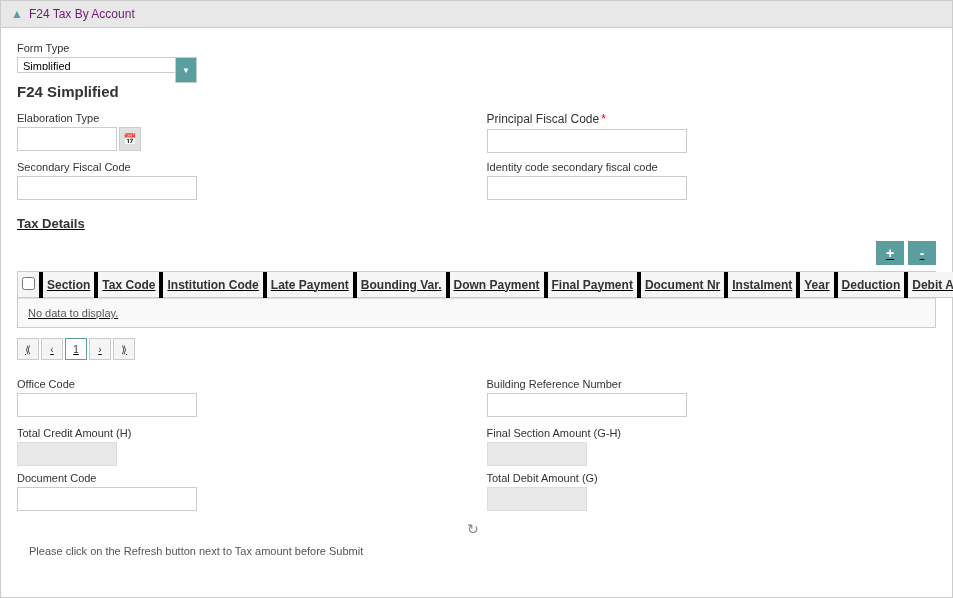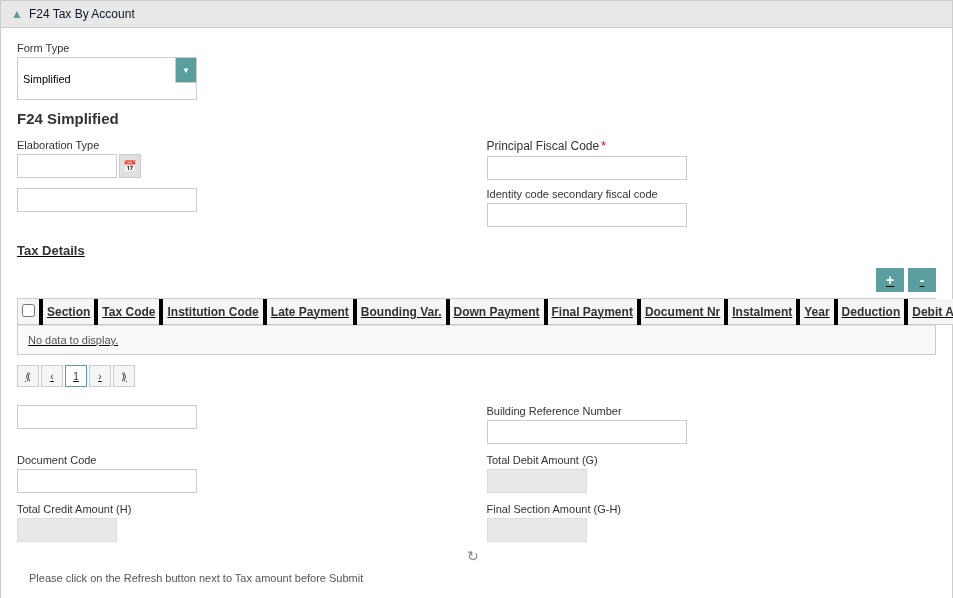--- a/index.html
+++ b/index.html
@@ -1,33 +1,33 @@
 <!DOCTYPE html>
 <html><head>
   <meta charset="utf-8">
   <style>
     * { box-sizing: border-box; margin: 0; padding: 0; font-family: Arial, sans-serif; font-size: 12px; }
     body { background: #f0f0f0; }
     .window { background: #fff; border: 1px solid #ccc; width: 953px; min-height: 598px; }
     .title-bar { background: #e8e8e8; border-bottom: 1px solid #ccc; padding: 6px 10px; display: flex; align-items: center; gap: 6px; }
     .title-bar-icon { color: #5a9ea0; font-size: 12px; }
-    .title-bar-text { font-size: 12px; color: #0f172a; font-weight: normal; }
+    .title-bar-text { font-size: 12px; color: #701a75; font-weight: normal; }
     .content { padding: 14px 16px; }
     .form-section { margin-bottom: 10px; }
     .form-label { font-size: 11px; color: #333; margin-bottom: 3px; display: block; }
     .half-row { display: flex; width: 100%; gap: 20px; }
     .half-left { width: 50%; }
     .half-right { width: 50%; margin-left: auto; }
     .text-input { height: 24px; border: 1px solid #ccc; padding: 2px 5px; width: 100%; font-size: 11px; background: #fff; }
     .text-input-readonly { height: 24px; border: 1px solid #ddd; padding: 2px 5px; width: 100%; font-size: 11px; background: #e8e8e8; }
     .date-input-wrapper { display: flex; align-items: center; gap: 2px; }
     .date-input { height: 24px; border: 1px solid #ccc; padding: 2px 5px; width: 100%; font-size: 11px; }
     .cal-btn { height: 24px; width: 22px; border: 1px solid #ccc; background: #e0e0e0; cursor: pointer; display: flex; align-items: center; justify-content: center; font-size: 11px; flex-shrink: 0; }
     .select-wrapper { display: flex; align-items: center; position: relative; }
-    .select-input { height: 43px; border: 1px solid #ccc; padding: 2px 5px; font-size: 11px; background: #fff; appearance: none; width: 100%; }
+    .select-input { height: 16px; border: 1px solid #ccc; padding: 2px 5px; font-size: 11px; background: #fff; appearance: none; width: 100%; }
     .select-arrow { position: absolute; right: 0; top: 0; height: 26px; width: 22px; border: 1px solid #ccc; background: #5a9ea0; display: flex; align-items: center; justify-content: center; pointer-events: none; }
     .select-arrow::after { content: '▼'; color: #fff; font-size: 8px; }
     .required { color: red; margin-left: 2px; }
     .tax-details-label { font-size: 13px; font-weight: bold; color: #333; margin-bottom: 10px; }
     .toolbar { display: flex; justify-content: flex-end; gap: 4px; margin-bottom: 6px; }
     .btn-add { background: #5a9ea0; color: #fff; border: none; width: 28px; height: 24px; cursor: pointer; font-size: 14px; font-weight: bold; }
     .btn-remove { background: #5a9ea0; color: #fff; border: none; width: 28px; height: 24px; cursor: pointer; font-size: 14px; font-weight: bold; }
     .table-container { border: 1px solid #ccc; margin-bottom: 6px; }
     table { width: 100%; border-collapse: collapse; }
     thead tr { background: #f5f5f5; border-bottom: 1px solid #ccc; }
@@ -78,20 +78,21 @@
       <div class="half-right">
         <label class="form-label">
           <span>Principal Fiscal Code</span><span class="required">*</span>
         </label>
         <input class="text-input" type="text" style="width: 200px;">
       </div>
     </div>
 
     <div class="half-row" style="margin-top:8px;">
       <div class="half-left">
+        <label class="form-label">Secondary Fiscal Code</label>
         <input class="text-input" type="text" style="width: 180px;">
       </div>
       <div class="half-right">
         <label class="form-label">Identity code secondary fiscal code</label>
         <input class="text-input" type="text" style="width: 200px;">
       </div>
     </div>
 
     <div style="margin-top:16px;text-decoration:underline;">
       <div class="tax-details-label">Tax Details</div>
@@ -129,50 +130,51 @@
         <div class="page-btn-active">1</div>
         <button class="page-btn">›</button>
         <button class="page-btn">⟫</button>
       </div>
     </div>
 
     <div class="bottom-section">
 
       <div class="half-row" style="margin-bottom:10px;">
         <div class="half-left">
+          <label class="form-label">Office Code</label>
           <input class="text-input" type="text" style="width: 180px;">
         </div>
         <div class="half-right">
           <label class="form-label">Building Reference Number</label>
           <input class="text-input" type="text" style="width: 200px;">
+        </div>
+      </div>
+
+      <div class="half-row" style="margin-bottom:6px;">
+        <div class="half-left">
+          <label class="form-label">Total Credit Amount (H)</label>
+          <input class="text-input-readonly" type="text" style="width: 100px;" readonly="">
+        </div>
+        <div class="half-right">
+          <label class="form-label">Final Section Amount (G-H)</label>
+          <input class="text-input-readonly" type="text" style="width: 100px;" readonly="">
         </div>
       </div>
 
       <div class="half-row" style="margin-bottom:10px;">
         <div class="half-left">
           <label class="form-label">Document Code</label>
           <input class="text-input" type="text" style="width: 180px;">
         </div>
         <div class="half-right">
           <label class="form-label">Total Debit Amount (G)</label>
           <input class="text-input-readonly" type="text" style="width: 100px;" readonly="">
         </div>
       </div>
 
-      <div class="half-row" style="margin-bottom:6px;">
-        <div class="half-left">
-          <label class="form-label">Total Credit Amount (H)</label>
-          <input class="text-input-readonly" type="text" style="width: 100px;" readonly="">
-        </div>
-        <div class="half-right">
-          <label class="form-label">Final Section Amount (G-H)</label>
-          <input class="text-input-readonly" type="text" style="width: 100px;" readonly="">
-        </div>
-      </div>
-
       <div style="padding-left: 450px;">
         <span class="refresh-icon">↻</span>
       </div>
     </div>
 
     <div class="footer-note">Please click on the Refresh button next to Tax amount before Submit</div>
   </div>
 </div>
 
 </body></html>

